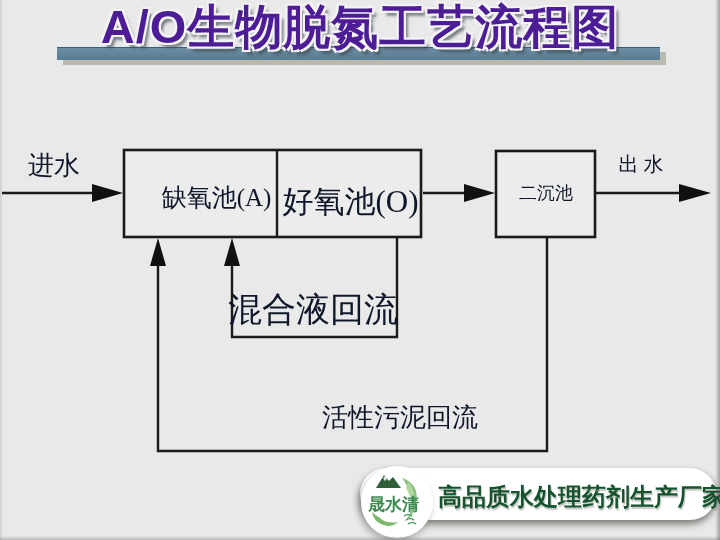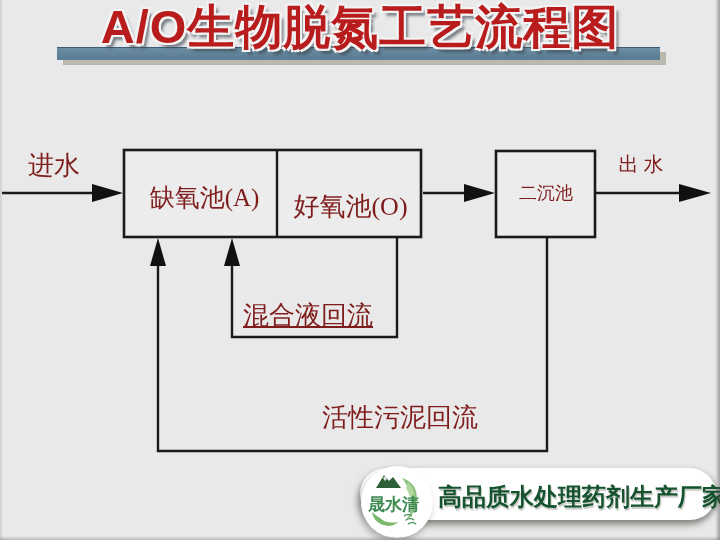--- a/index.html
+++ b/index.html
@@ -12,39 +12,39 @@
   .title-bar{
     position:absolute;left:57px;top:47px;width:603px;height:12px;
     background:linear-gradient(#6e8da2,#567b93);
     border-top:1px solid #3c5d77;
     box-shadow:6px 5px 0 #b9b9ae;
     z-index:1;
   }
   .page-title{
     position:absolute;left:0;top:1px;width:720px;text-align:center;
     font-size:47px;font-weight:bold;letter-spacing:1px;
-    color:#b91c1c;z-index:2;line-height:1.1;
+    color:#4c1d95;z-index:2;line-height:1.1;
     text-shadow:
       -2px -2px 0 #f4f4f4, 2px -2px 0 #f4f4f4,
       -2px  2px 0 #f4f4f4, 2px  2px 0 #f4f4f4,
        4px  5px 3px rgba(60,70,80,0.65);
   }
   
   .diagram-svg{position:absolute;left:0;top:0;z-index:3;}
   .dlabel{
     position:absolute;z-index:4;
     font-family:"Liberation Serif",serif;
-    color:#7f1d1d;text-align:center;white-space:nowrap;
+    color:#0f172a;text-align:center;white-space:nowrap;
   }
   .lbl-influent{left:14px;top:148px;width:80px;font-size:26px;}
-  .lbl-anoxic{left:128px;top:181px;width:153px;font-size:25px;}
-  .lbl-aerobic{left:279px;top:181px;width:143px;font-size:26px;margin-top:8px;}
+  .lbl-anoxic{left:140px;top:181px;width:153px;font-size:25px;}
+  .lbl-aerobic{left:279px;top:181px;width:143px;font-size:31px;}
   .lbl-clarifier{left:497px;top:181px;width:98px;font-size:18px;}
   .lbl-effluent{left:598px;top:151px;width:86px;font-size:20px;}
-  .lbl-mixed{left:228px;top:298px;width:160px;font-size:26px;text-decoration:underline;}
+  .lbl-mixed{left:228px;top:287px;width:160px;font-size:34px;}
   .lbl-sludge{left:278px;top:400px;width:164px;font-size:26px;margin-left:40px;}
   
   .footer-pill{
     position:absolute;left:360px;top:468px;width:356px;height:52px;
     background:#ffffff;border-radius:28px;z-index:5;
     box-shadow:-2px 5px 7px rgba(85,85,80,0.55), 2px 2px 5px rgba(85,85,80,0.35);
   }
   .logo-disc{
     position:absolute;left:361px;top:466px;width:72px;height:72px;
     background:#ffffff;border-radius:50%;z-index:6;

